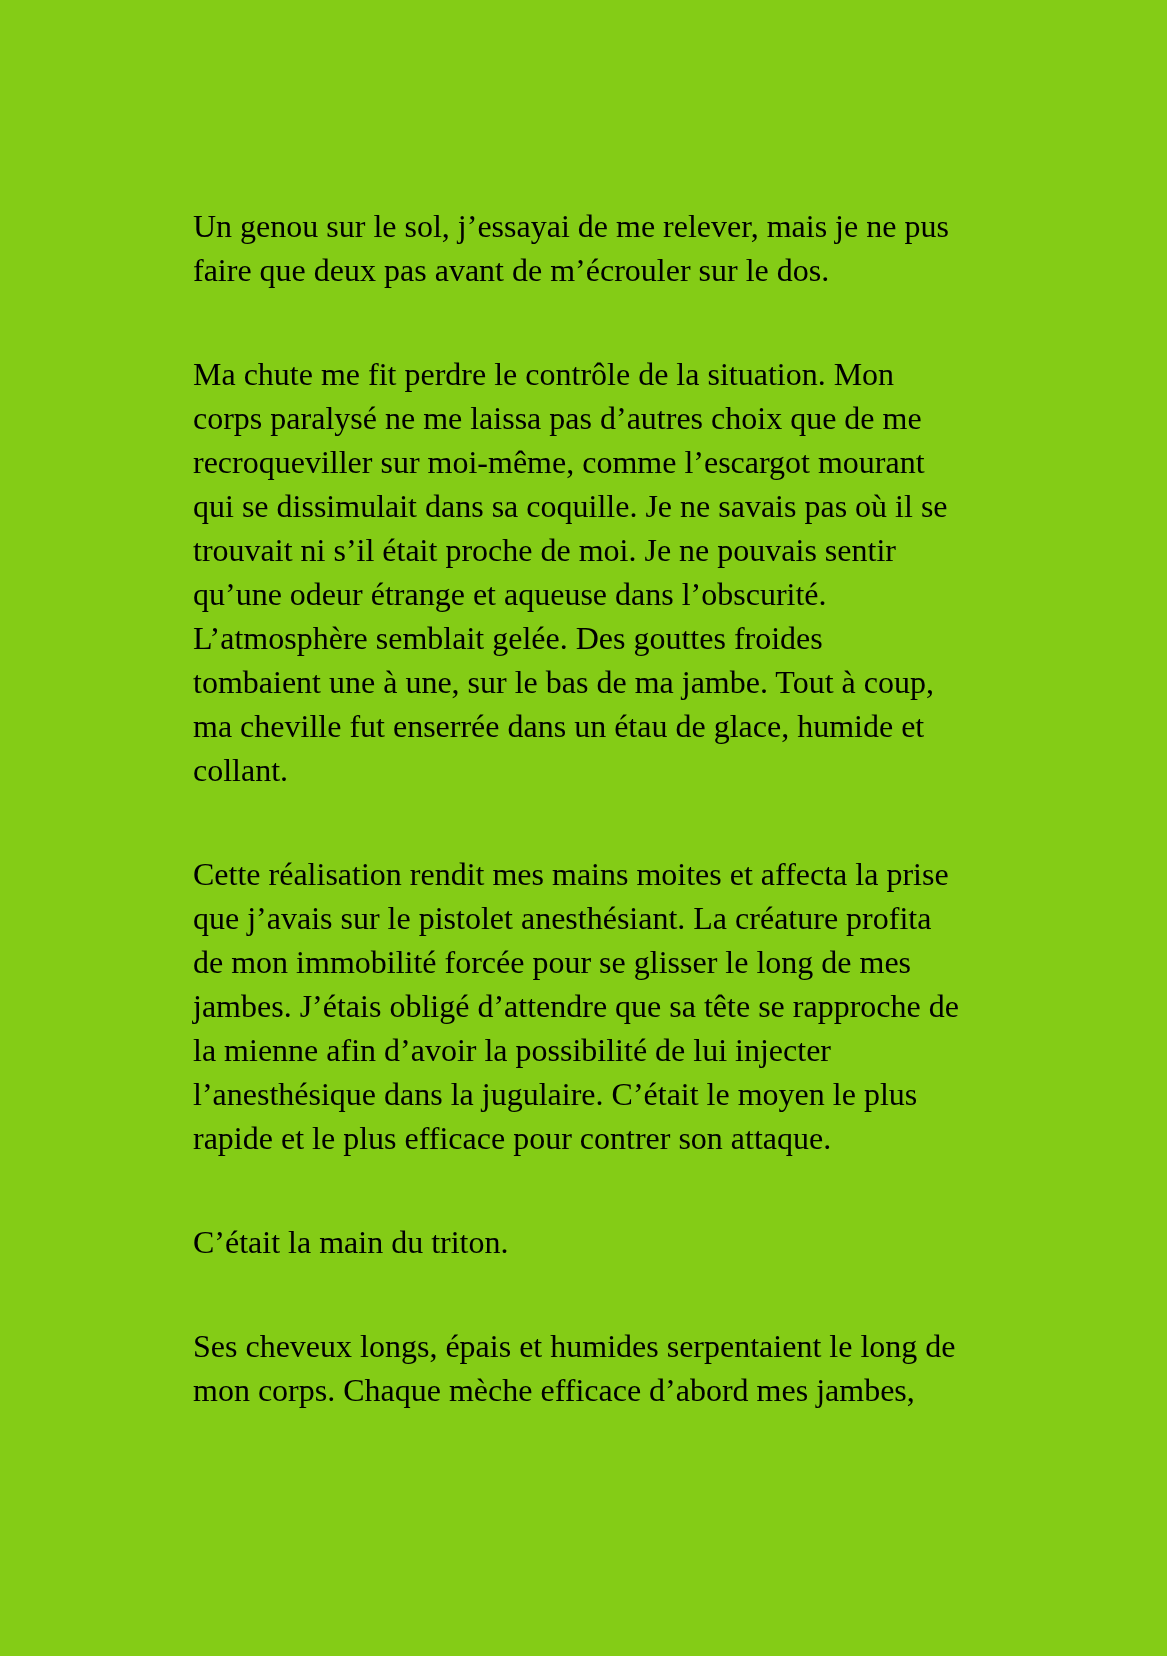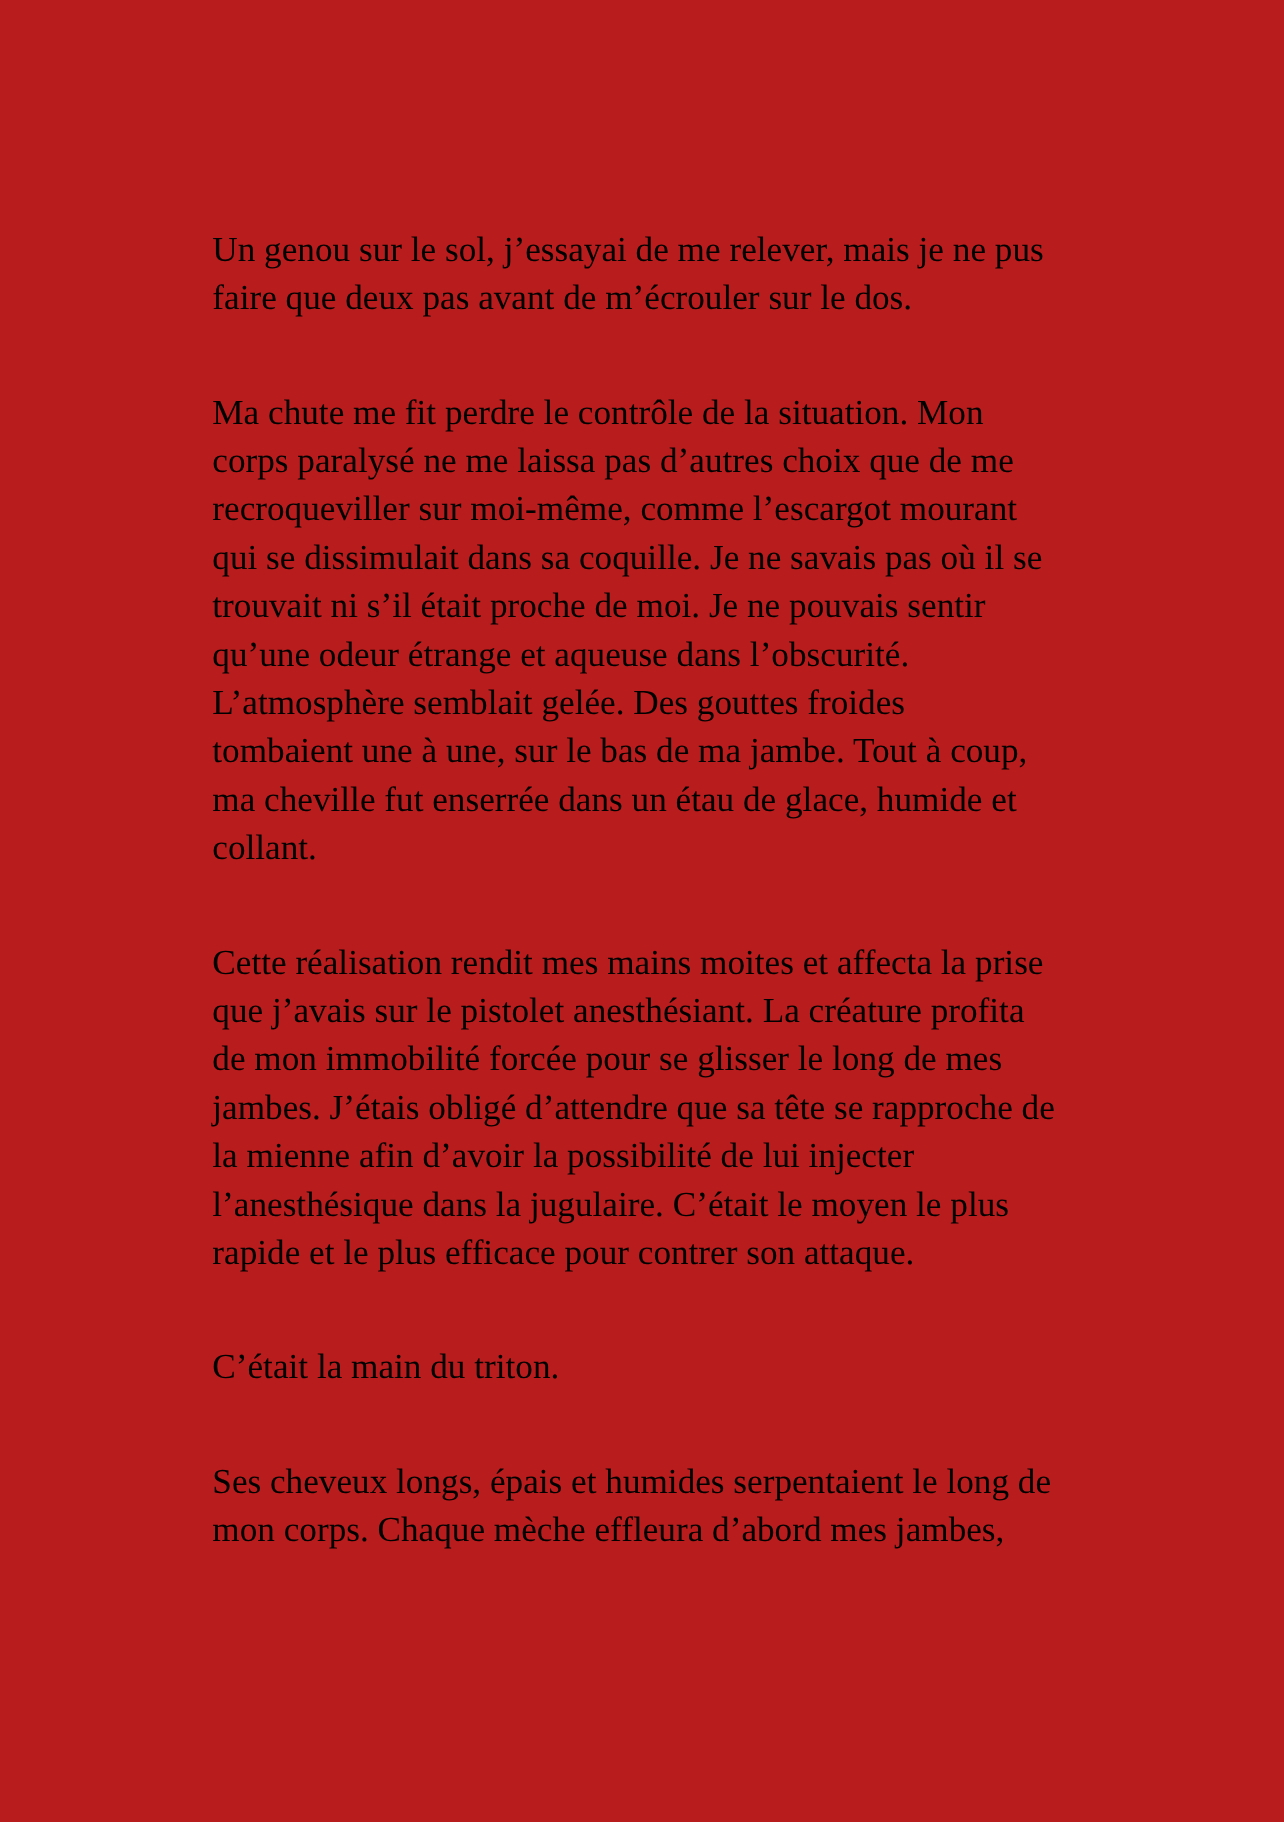--- a/index.html
+++ b/index.html
@@ -9,21 +9,21 @@
   body {
     width: 1167px;
     height: 1656px;
     background: #ffffff;
     overflow: hidden;
   }
   .page {
     position: relative;
     width: 1167px;
     height: 1656px;
-    background: #b91c1c;
+    background: #84cc16;
   }
   .text-block {
     position: absolute;
     top: 204px;
     left: 193px;
     width: 778px;
     font-family: "Liberation Serif", "DejaVu Serif", serif;
     font-size: 32px;
     line-height: 44px;
     color: #000000;
@@ -56,15 +56,15 @@
 collant.</p>
     <p>Cette réalisation rendit mes mains moites et affecta la prise
 que j’avais sur le pistolet anesthésiant. La créature profita
 de mon immobilité forcée pour se glisser le long de mes
 jambes. J’étais obligé d’attendre que sa tête se rapproche de
 la mienne afin d’avoir la possibilité de lui injecter
 l’anesthésique dans la jugulaire. C’était le moyen le plus
 rapide et le plus efficace pour contrer son attaque.</p>
     <p>C’était la main du triton.</p>
     <p>Ses cheveux longs, épais et humides serpentaient le long de
-mon corps. Chaque mèche effleura d’abord mes jambes,</p>
+mon corps. Chaque mèche efficace d’abord mes jambes,</p>
   </main>
 </div>
 
 </body></html>

